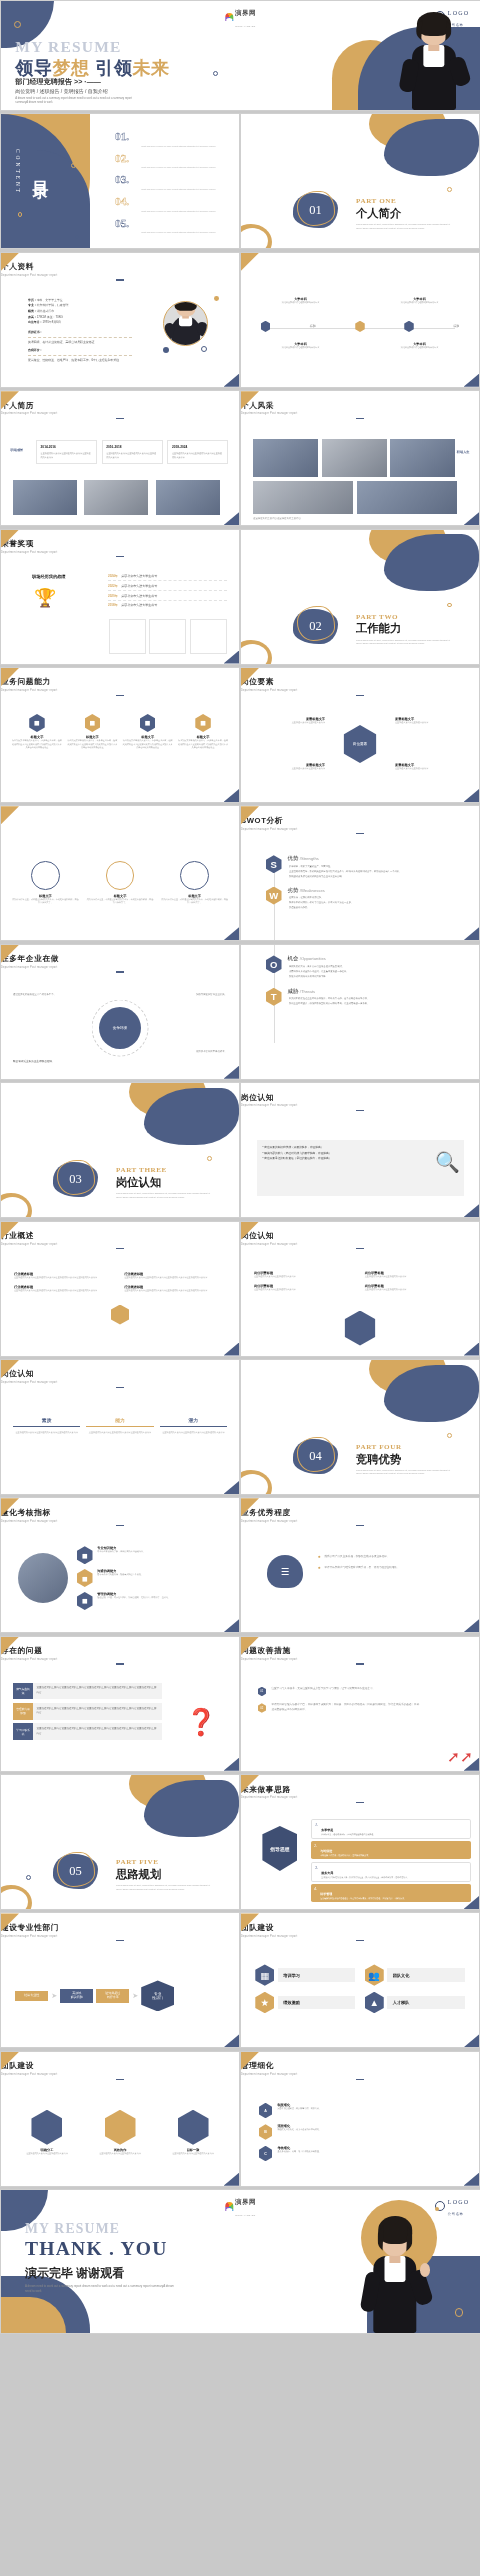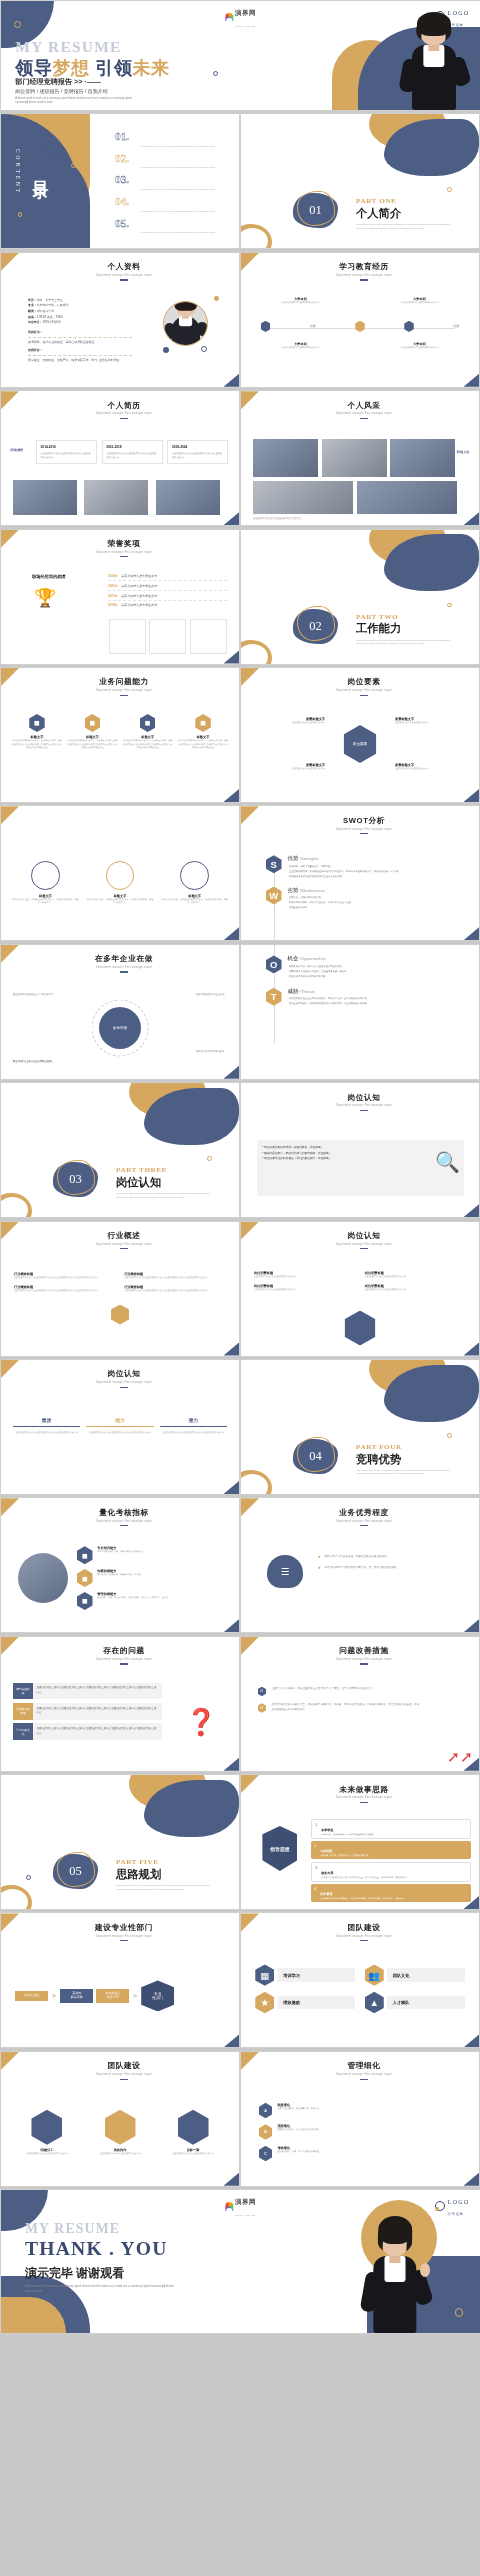--- a/index.html
+++ b/index.html
@@ -26,21 +26,21 @@
   .ring.g { border-color:#d6a85f; }
   .ring.n { border-color:#4d5e85; }
 
   
   .corner-tl { position:absolute; left:0; top:0; width:18px; height:18px;
     background:#d6a85f; clip-path:polygon(0 0,100% 0,0 100%); }
   .corner-br { position:absolute; right:0; bottom:0; width:15.5px; height:13px;
     background:#4d5e85; clip-path:polygon(100% 0,100% 100%,0 100%); }
 
   
-  .sec-title { text-align:center; padding-top:9.5px;padding-left:8px; }
+  .sec-title { text-align:left; padding-top:9.5px; }
   .sec-title h2 { font-size:7.7px; color:#262626; font-weight:bold; letter-spacing:0.6px; }
   .sec-title .en { font-size:2.6px; color:#9a9a9a; letter-spacing:0.2px; margin-top:1.8px; }
   .sec-title .rule { width:7.1px; height:1.2px; background:#4d5e85; margin:2.4px auto 0; }
 
   
   .cover { height:107px; }
   .yanj { position:absolute; left:50%; transform:translateX(-50%); top:4.8px;
           display:flex; align-items:center; gap:1.8px; }
   .yanj .fan { width:8.3px; height:8.3px; position:relative; }
   .yanj .fan::before{content:"";position:absolute;inset:0;border-radius:50% 50% 0 0;
@@ -319,25 +319,20 @@
       </div>
     </div>
     <div class="blob gold" style="right:20px;top:43px;width:4.8px;height:4.8px;border-radius:50%"></div>
     <div class="blob navy" style="right:70px;top:94px;width:6.5px;height:6.5px;border-radius:50%"></div>
     <div class="ring n" style="right:32px;top:93px;width:6.5px;height:6.5px"></div>
     <div class="corner-br"></div>
   </div>
 
   <div class="slide">
     <div class="corner-tl"></div>
-    <div class="sec-title">
-      <h2>学习教育经历</h2>
-      <div class="en">Department manager Post manager report</div>
-      <div class="rule"></div>
-    </div>
     <div style="position:absolute;left:0;right:0;top:44px;display:flex;justify-content:space-around;text-align:center">
       <div style="width:65px">
         <div class="mini-h">大学本科</div>
         <div class="mini-p">湖北科技学院经济管理学院市场营销专业</div>
       </div>
       <div style="width:65px">
         <div class="mini-h">大学本科</div>
         <div class="mini-p">湖北科技学院经济管理学院市场营销专业</div>
       </div>
     </div>

